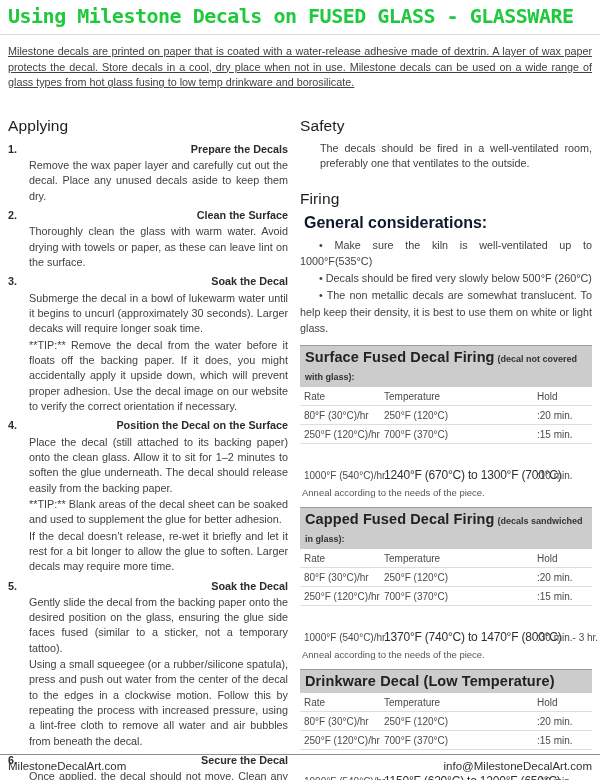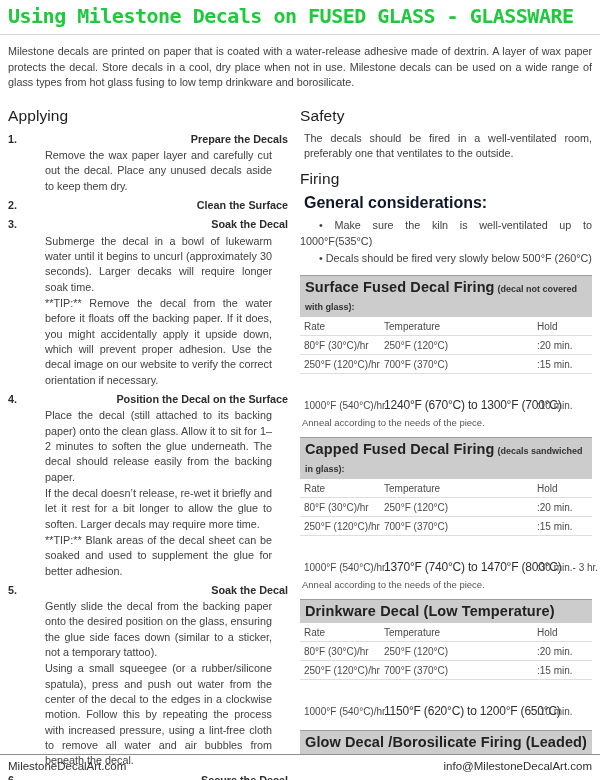--- a/index.html
+++ b/index.html
@@ -1,33 +1,33 @@
 <!DOCTYPE html>
 <html style="--green: #1ec93c; --band: #cccccc;"><head>
 <meta charset="utf-8">
 <style>
   html,body{margin:0;padding:0;background:#ffffff;}
   body{width:600px;height:780px;font-family:"Liberation Sans",sans-serif;color:#3e3e3e;overflow:hidden;}
   .page{position:relative;width:600px;height:780px;box-sizing:border-box;padding:3px 8px 0;overflow:hidden;background:#fff;}
   .doc-title{font-family:"DejaVu Sans Mono",monospace;font-weight:bold;font-size:20px;line-height:1.15;
     color:var(--green,#1ec93c);margin:2px 0 6px;white-space:nowrap;letter-spacing:-0.5px;}
   .title-rule{border:none;border-top:1px solid #d5dad5;margin:0 -8px 9px;}
-  .intro{font-size:10.8px;line-height:1.44;text-align:justify;color:#414141;margin:0 0 8px;}
+  .intro{font-size:10.8px;line-height:1.44;text-align:justify;color:#414141;margin:0 0 8px;text-decoration:underline;}
   .columns{display:flex;gap:12px;}
   .col-left{width:280px;flex:none;}
   .col-right{flex:1;min-width:0;}
-  .section-heading{font-size:15.5px;font-weight:400;color:#1d1d1d;margin:8px 0 6px;letter-spacing:.1px;}
+  .section-heading{font-size:15.5px;font-weight:400;color:#1d1d1d;margin:18px 0 6px;letter-spacing:.1px;}
   
   .step{display:flex;margin:0 0 2px;}
   .step-num{flex:none;width:21px;font-size:10.8px;font-weight:bold;color:#2c2c2c;line-height:1.42;padding-top:1px;}
   .step-body{flex:1;min-width:0;}
   .step-title{font-size:10.8px;font-weight:bold;color:#2c2c2c;line-height:1.42;margin:1px 0 1px;text-align:right;}
-  .step-para{font-size:10.8px;line-height:1.42;text-align:justify;margin:0 16px 1px;color:#414141;}
-  
-  .safety-text{font-size:10.8px;line-height:1.45;text-align:justify;margin:0 0 2px 4px;color:#414141;}
+  .step-para{font-size:10.8px;line-height:1.42;text-align:justify;margin:0 0 1px;color:#414141;}
+  
+  .safety-text{font-size:10.8px;line-height:1.45;text-align:justify;margin:0 0 2px 20px;color:#414141;}
   .subhead{font-size:16px;font-weight:bold;color:#0f172a;margin:5px 0 5px 4px;}
   .bullet{font-size:10.8px;line-height:1.5;text-align:justify;text-indent:19px;margin:0 0 1px;color:#414141;}
   
   .tbl{margin-top:9px;}
   .tbl-band{background:var(--band,#cccccc);border-top:1px solid #9c9c9c;padding:2px 5px 3px;color:#222222;}
   .tbl-band-title{font-size:14.5px;font-weight:bold;letter-spacing:.1px;}
   .tbl-band-sub{font-size:9px;font-weight:bold;margin-left:3px;color:#333;}
   .tbl-row{display:grid;grid-template-columns:80px 150px 1fr;padding:4px 0 3px 4px;
     font-size:10px;color:#4a4a4a;border-bottom:1px solid #dedede;align-items:baseline;}
   .tbl-row.last{border-bottom:none;margin-top:20px;}
@@ -58,44 +58,45 @@
             <div class="step-num">1.</div>
             <div class="step-body">
               <div class="step-title">Prepare the Decals</div>
               <p class="step-para">Remove the wax paper layer and carefully cut out the decal. Place any unused decals aside to keep them dry.</p>
             </div>
           </div>
           <div class="step">
             <div class="step-num">2.</div>
             <div class="step-body">
               <div class="step-title">Clean the Surface</div>
+              <p class="step-para">Thoroughly clean the glass with warm water. Avoid drying with towels or paper, as these can leave lint on the surface.</p>
             </div>
           </div>
           <div class="step">
             <div class="step-num">3.</div>
             <div class="step-body">
               <div class="step-title">Soak the Decal</div>
               <p class="step-para">Submerge the decal in a bowl of lukewarm water until it begins to uncurl (approximately 30 seconds). Larger decaks will require longer soak time.</p>
               <p class="step-para">**TIP:** Remove the decal from the water before it floats off the backing paper. If it does, you might accidentally apply it upside down, which will prevent proper adhesion. Use the decal image on our website to verify the correct orientation if necessary.</p>
             </div>
           </div>
           <div class="step">
             <div class="step-num">4.</div>
             <div class="step-body">
               <div class="step-title">Position the Decal on the Surface</div>
               <p class="step-para">Place the decal (still attached to its backing paper) onto the clean glass. Allow it to sit for 1–2 minutes to soften the glue underneath. The decal should release easily from the backing paper.</p>
+              <p class="step-para">**TIP:** Blank areas of the decal sheet can be soaked and used to supplement the glue for better adhesion.</p>
               <p class="step-para">If the decal doesn’t release, re-wet it briefly and let it rest for a bit longer to allow the glue to soften. Larger decals may require more time.</p>
-              <p class="step-para">**TIP:** Blank areas of the decal sheet can be soaked and used to supplement the glue for better adhesion.</p>
             </div>
           </div>
           <div class="step">
             <div class="step-num">5.</div>
             <div class="step-body">
               <div class="step-title">Soak the Decal</div>
-              <p class="step-para">Gently slide the decal from the backing paper onto the desired position on the glass, ensuring the glue side faces down (similar to a sticker, not a temporary tattoo).</p>
+              <p class="step-para">Gently slide the decal from the backing paper onto the desired position on the glass, ensuring the glue side faces fused (similar to a sticker, not a temporary tattoo).</p>
               <p class="step-para">Using a small squeegee (or a rubber/silicone spatula), press and push out water from the center of the decal to the edges in a clockwise motion. Follow this by repeating the process with increased pressure, using a lint-free cloth to remove all water and air bubbles from beneath the decal.</p>
             </div>
           </div>
           <div class="step">
             <div class="step-num">6.</div>
             <div class="step-body">
               <div class="step-title">Secure the Decal</div>
               <p class="step-para">Once applied, the decal should not move. Clean any watermarks from the surface with a damp, lint-free cloth. Allow the decorated item to rest and dry completely before firing.</p>
             </div>
           </div>
@@ -104,20 +105,21 @@
 
     <div class="col-right">
       <h2 class="section-heading">Safety</h2>
       <p class="safety-text">The decals should be fired in a well-ventilated room, preferably one that ventilates to the outside.</p>
 
       <h2 class="section-heading">Firing</h2>
       <h3 class="subhead">General considerations:</h3>
       <div>
           <p class="bullet">•   Make sure the kiln is well-ventilated up to 1000°F(535°C)</p>
           <p class="bullet">•   Decals should be fired very slowly below 500°F (260°C)</p>
+          <p class="bullet">•   The non metallic decals are somewhat translucent. To help keep their density, it is best to use them on white or light glass.</p>
         </div>
 
       <div>
           <div class="tbl">
             <div class="tbl-band"><span class="tbl-band-title">Surface Fused Decal Firing</span><span class="tbl-band-sub">(decal not covered with glass):</span></div>
             <div class="tbl-row">
               <div class="cell">Rate</div>
               <div class="cell">Temperature</div>
               <div class="cell hold">Hold</div>
             </div>

